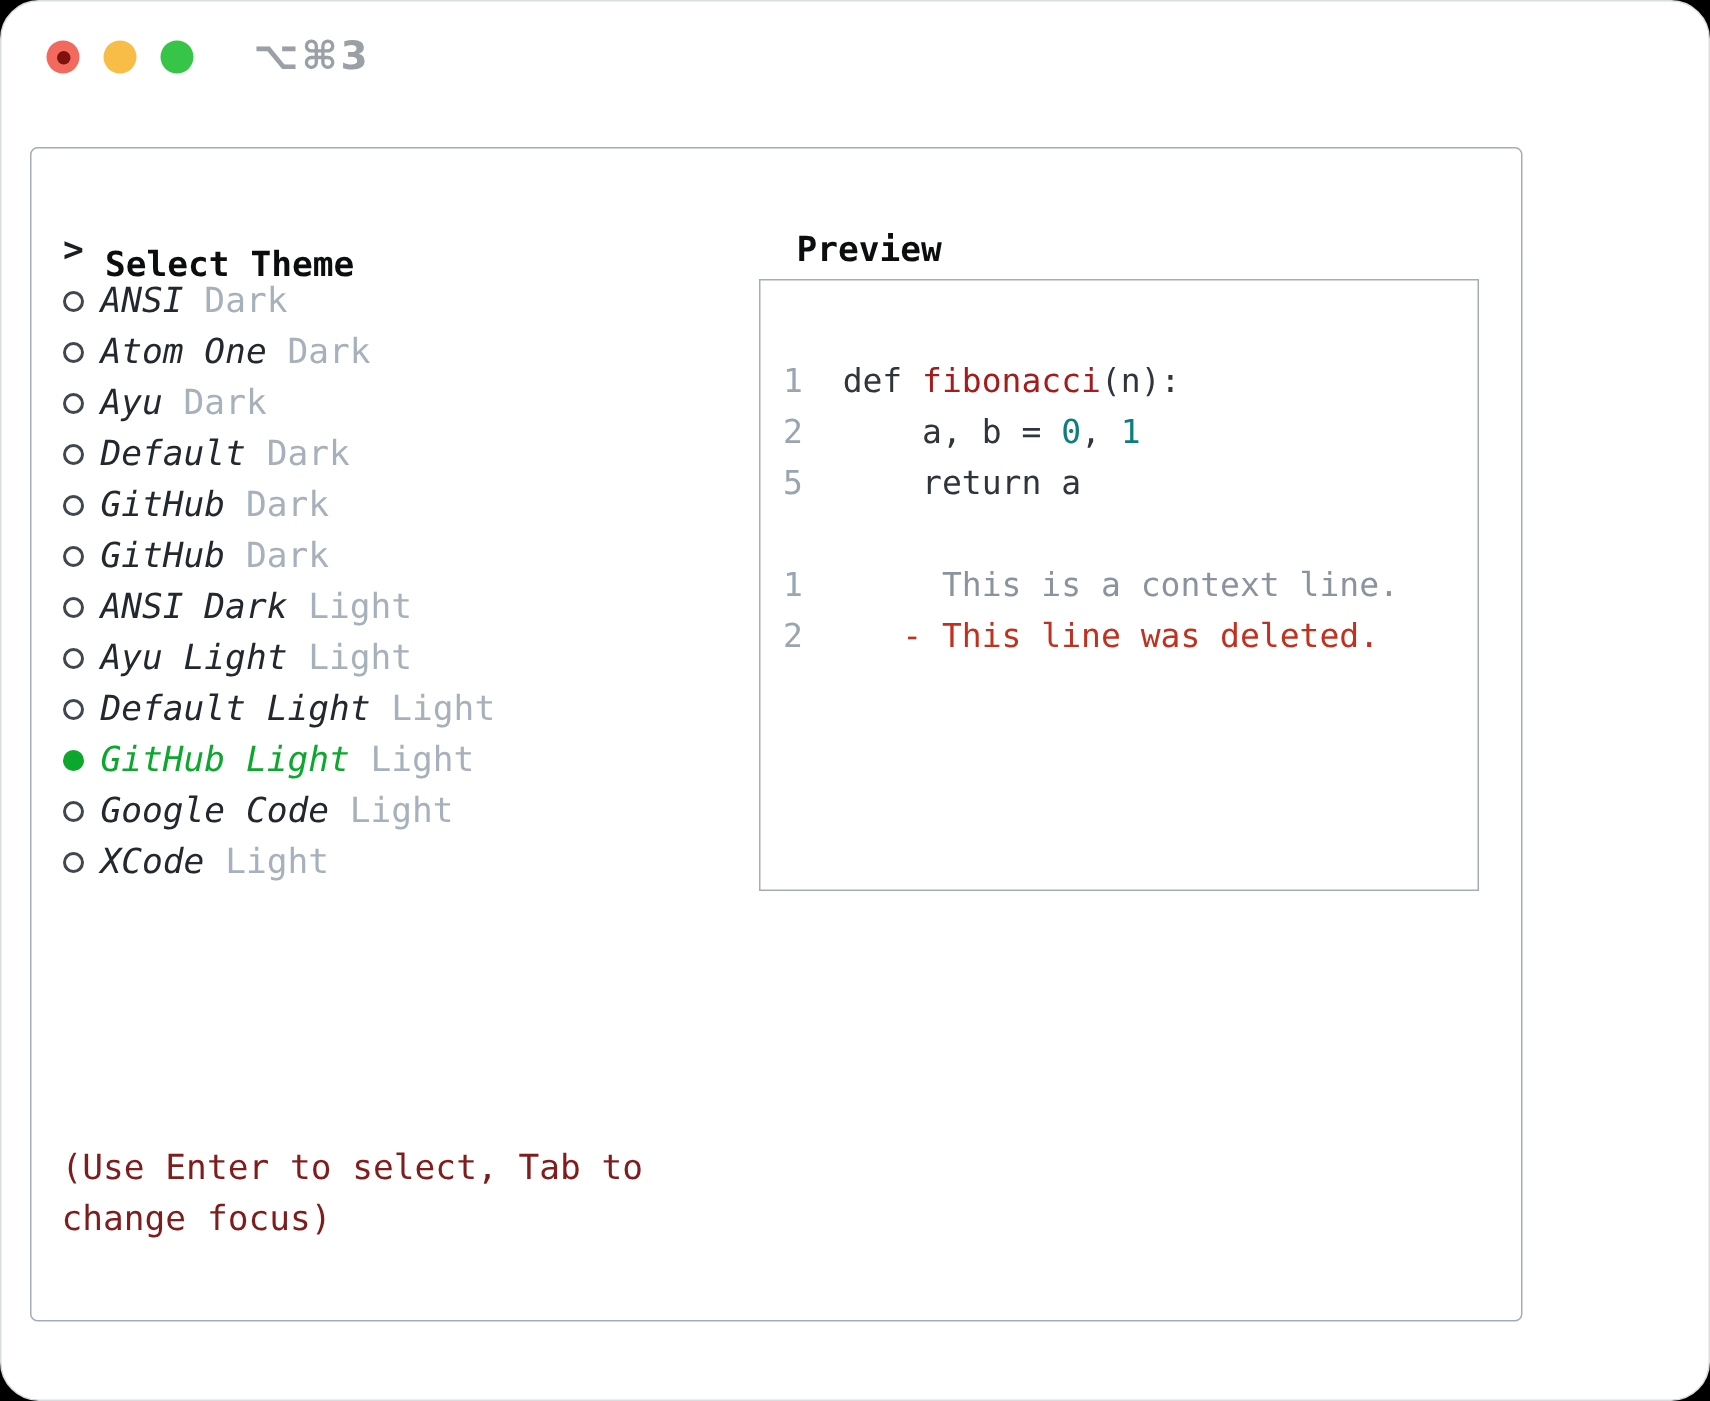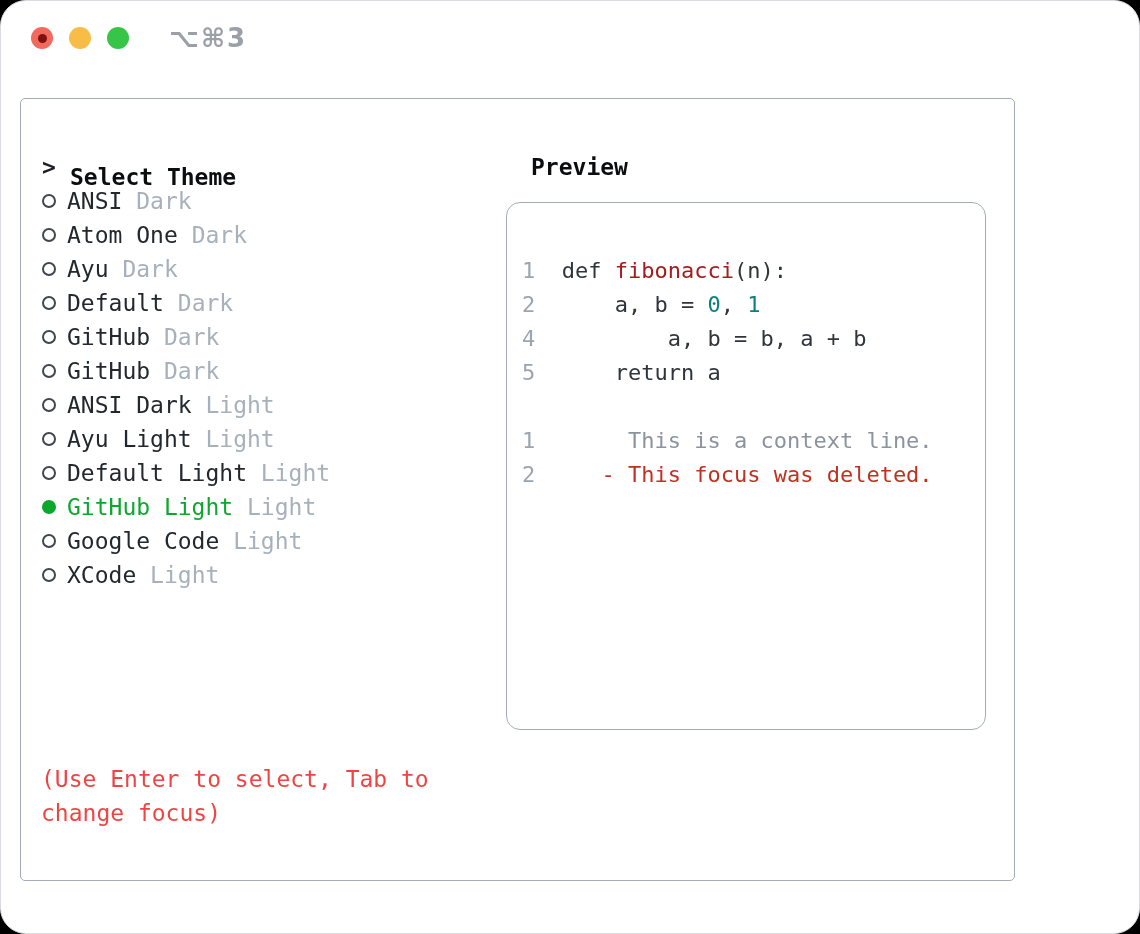--- a/index.html
+++ b/index.html
@@ -36,37 +36,37 @@
     background:#fff;
   }
   .row{display:flex;align-items:center;height:34px;font-size:23px;white-space:pre;}
   .bbox{width:28px;flex:0 0 28px;display:flex;align-items:center;}
   .radio{width:14px;height:14px;border-radius:50%;box-sizing:border-box;
          border:2px solid #41474e;margin-left:3px;}
   .radio.on{border:none;background:var(--sel);}
   .prompt{font-weight:bold;color:#1b1f24;padding-left:3px;}
   .menu{position:absolute;left:18px;top:51px;}
   .menu-title{font-weight:bold;color:#0b0d0f;margin-top:19px;}
-  .tname{color:var(--ink);}
+  .tname{color:var(--ink);font-style:italic;}
   .tvariant{color:var(--muted);}
   .rowsel .tname{color:var(--sel);}
   .apply{position:absolute;left:18px;top:527px;}
   .apply-title{color:#101419;}
   .hint{
     position:absolute;left:20px;top:663px;width:400px;
-    font-size:23px;line-height:34px;color:#ef4444;
+    font-size:23px;line-height:34px;color:#7f1d1d;
   }
   
   .preview-title{
     position:absolute;left:477px;top:51px;height:34px;display:flex;align-items:center;
     font-size:23px;font-weight:bold;color:#0b0d0f;margin-left:33px;
   }
   .preview-box{
-    position:absolute;left:485px;top:103px;width:480px;height:528px;
-    border:1.5px solid var(--border);border-radius:14px;box-sizing:border-box;
+    position:absolute;left:485px;top:87px;width:480px;height:408px;
+    border:1.5px solid var(--border);border-radius:0;box-sizing:border-box;
     background:#fff;overflow:hidden;
   }
   .code{padding:51px 0 0 15px;}
   .cline{height:34px;font-size:22px;line-height:34px;white-space:pre;}
   .tok-ln{color:var(--ln);}
   .tok-code{color:#2f353b;}
   .tok-fn{color:var(--fn);}
   .tok-num{color:var(--num);}
   .tok-bi{color:var(--bi);}
   .tok-ctx{color:var(--ctx);margin-top:12px;}
@@ -110,22 +110,21 @@
       </div>
 
 
     <div class="hint">(Use Enter to select, Tab to change focus)</div>
 
     <div class="preview-title">Preview</div>
     <div class="preview-box">
       <div class="code" id="code">
           <div class="cline"><span class="tok-ln">1  </span><span class="tok-code">def </span><span class="tok-fn">fibonacci</span><span class="tok-code">(n):</span></div>
           <div class="cline"><span class="tok-ln">2  </span><span class="tok-code">    a, b = </span><span class="tok-num">0</span><span class="tok-code">, </span><span class="tok-num">1</span></div>
-          <div class="cline"><span class="tok-ln">4  </span><span class="tok-code">        a, b = b, a + b</span></div>
           <div class="cline"><span class="tok-ln">5  </span><span class="tok-code">    return a</span></div>
           <div class="cline"></div>
           <div class="cline"><span class="tok-ln">1  </span><span class="tok-ctx">     This is a context line.</span></div>
-          <div class="cline"><span class="tok-ln">2  </span><span class="tok-del">   - This focus was deleted.</span></div>
+          <div class="cline"><span class="tok-ln">2  </span><span class="tok-del">   - This line was deleted.</span></div>
         </div>
     </div>
 
   </div>
 </div>
 
 </body></html>

